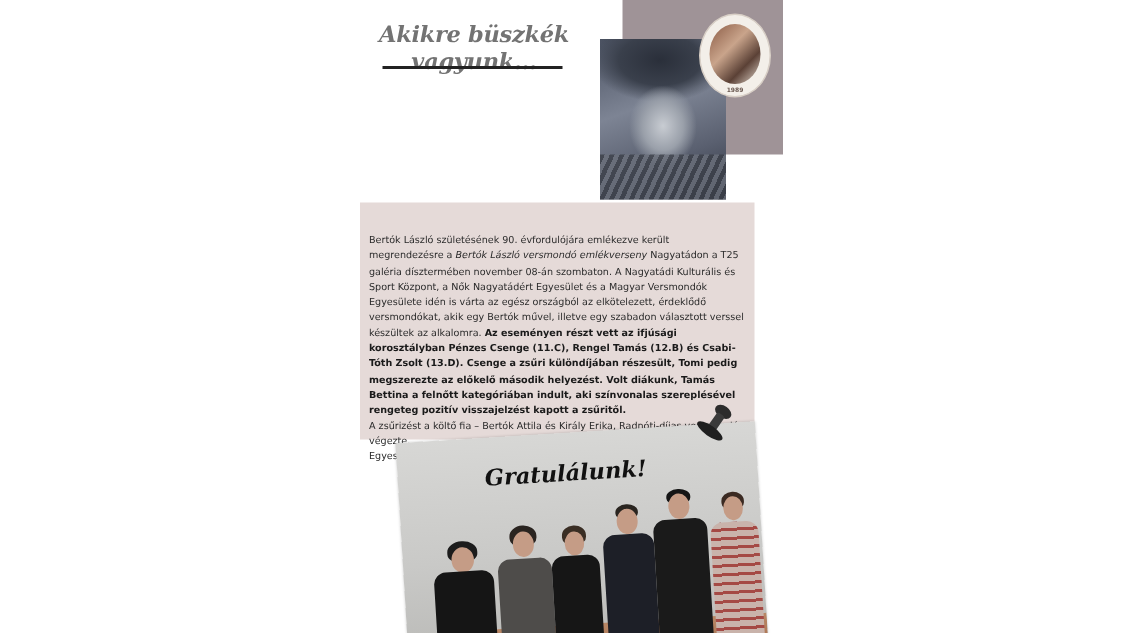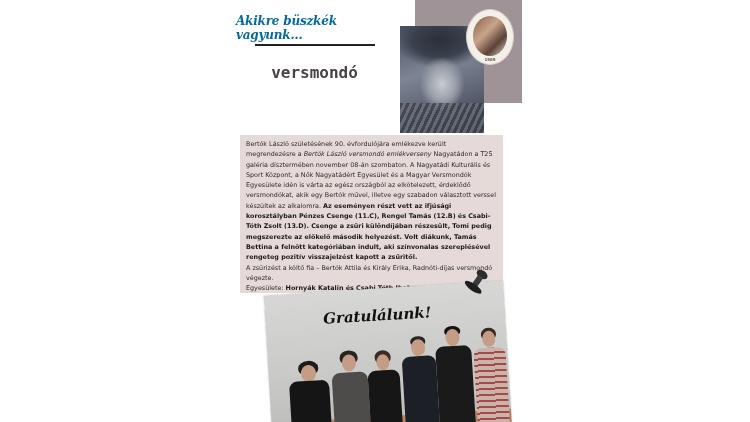--- a/index.html
+++ b/index.html
@@ -3,23 +3,23 @@
   <meta charset="utf-8">
   <style>
     html, body { margin: 0; padding: 0; }
     body {
       width: 750px; height: 422px; background: #ffffff; position: relative; overflow: hidden;
       font-family: "DejaVu Sans", sans-serif;
     }
     .page { position: absolute; left: 222px; top: 0; width: 306px; height: 422px; background: #ffffff; }
 
     .tagline {
-      position: absolute; left: 236px; top: 14px; width: 160px; text-align: left;
+      position: absolute; left: 236px; top: 14px; width: 160px; text-align: center;
       font-family: "DejaVu Serif", serif; font-weight: bold; font-style: italic;
-      font-size: 12px; color: #0369a1; letter-spacing: -0.2px;
+      font-size: 15px; color: #737373; letter-spacing: -0.2px;
     }
     .rule { position: absolute; left: 255px; top: 44px; width: 120px; height: 2px; background: #222; }
 
     .title-block { position: absolute; left: 232px; top: 63px; width: 165px; text-align: center; color: #4a4244; }
     .title-line1 { font-family: "DejaVu Sans Mono", monospace; font-weight: bold; font-size: 16px; letter-spacing: 0.5px; line-height: 19px; }
     .title-line2 { font-family: "DejaVu Sans Mono", monospace; font-weight: bold; font-size: 16px; line-height: 19px; }
 
     .mauve-block { position: absolute; left: 415px; top: 0; width: 107px; height: 103px; background: #9f9397; }
 
     .portrait {
@@ -35,21 +35,21 @@
     .seal {
       position: absolute; left: 466px; top: 9px; width: 48px; height: 56px; border-radius: 50%;
       background: #f3efe9; border: 1px solid #d8cfc6; box-sizing: border-box;
     }
     .seal .inner { position: absolute; left: 6px; top: 6px; width: 34px; height: 40px; border-radius: 50%;
       background: linear-gradient(135deg, #8a5a44 0%, #c9a48b 40%, #5b4136 70%, #e7dcd1 100%); }
     .seal .year { position: absolute; left: 0; bottom: 2px; width: 100%; text-align: center; font-size: 4px; color: #6b5a52; font-weight: bold; }
 
     .text-panel {
       position: absolute; left: 240px; top: 135px; width: 263px; height: 158px;
-      background: #e5dad8; box-sizing: border-box; padding: 4px 6px;
+      background: #e5dad8; box-sizing: border-box; padding: 20px 6px;
       font-family: "DejaVu Sans", sans-serif; font-size: 6.4px; line-height: 10.3px; color: #2b2b2b;
     }
     .text-panel p { margin: 0; }
     .text-panel b { font-weight: bold; color: #1a1a1a; }
     .text-panel i { font-style: italic; }
 
     .photo-wrap {
       position: absolute; left: 268px; top: 288px; width: 240px; height: 150px;
       transform: rotate(-3.5deg); transform-origin: 50% 50%;
       background: linear-gradient(180deg, #d7d7d5 0%, #c9c9c7 55%, #b9b9b6 100%);
@@ -75,21 +75,20 @@
   </style>
 </head>
 <body>
 
 <div class="page"></div>
 
 <div class="tagline">Akikre büszkék vagyunk...</div>
 <div class="rule"></div>
 
 <div class="title-block">
-  <div class="title-line2">versmondó</div>
 </div>
 
 <div class="mauve-block"></div>
 
 <div class="portrait">
   <div class="shade"></div>
 </div>
 
 <div class="seal">
   <div class="inner"></div>

